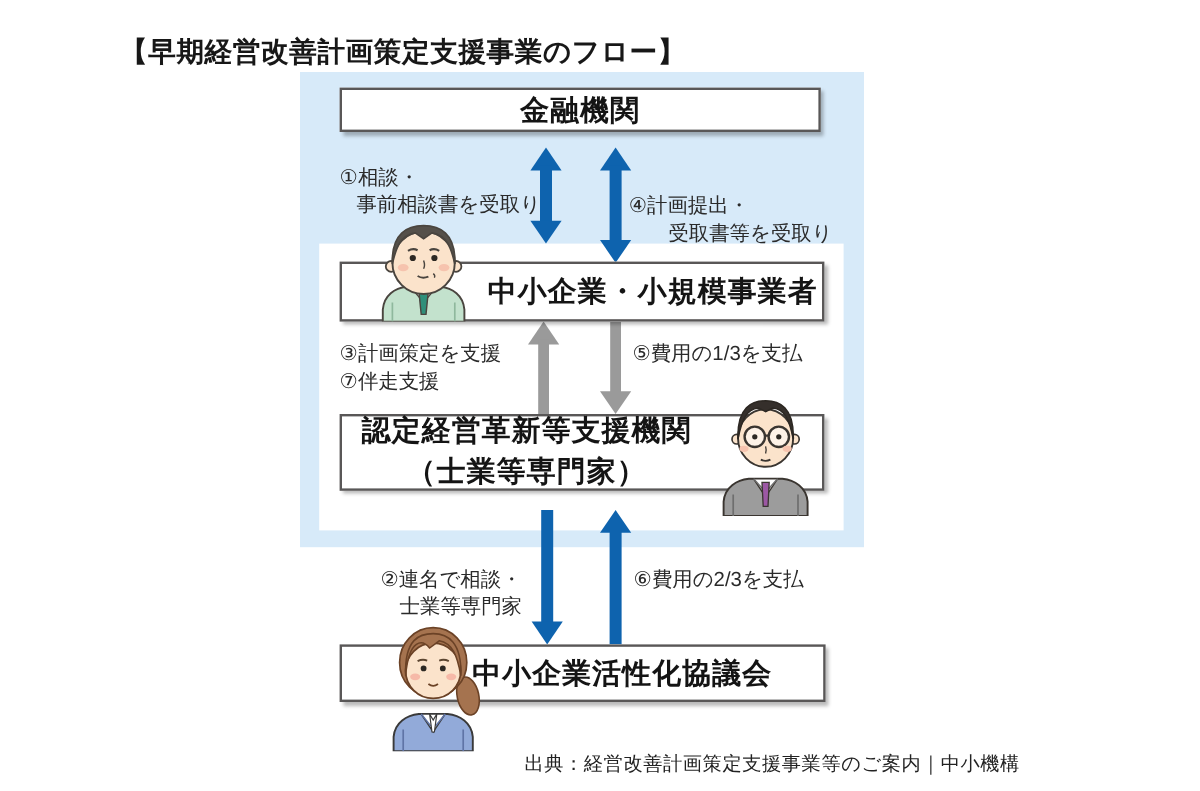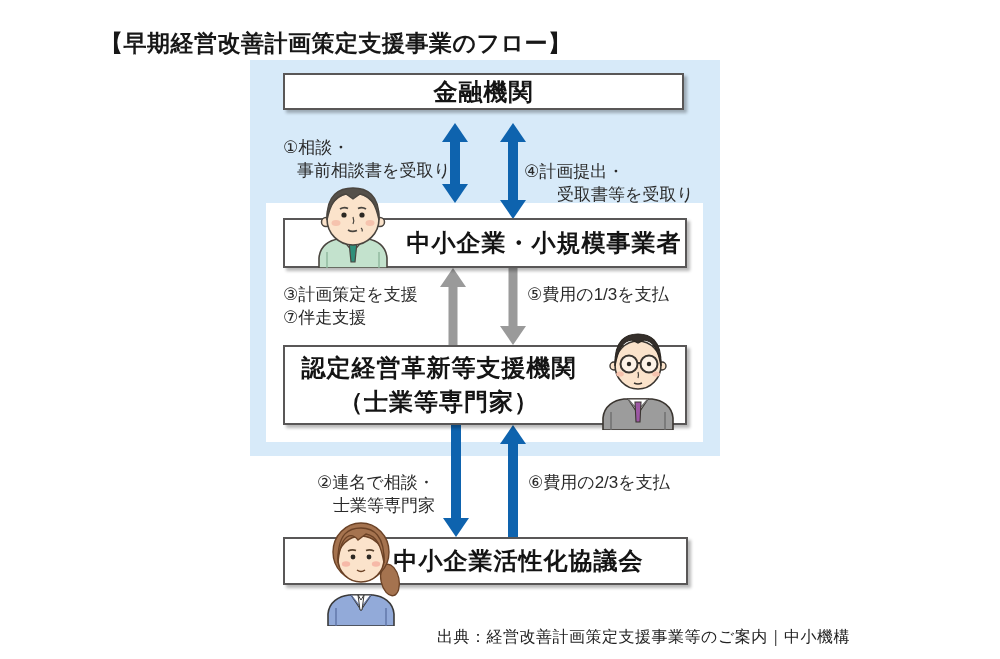--- a/index.html
+++ b/index.html
@@ -17,21 +17,21 @@
 
   .panel-blue{position:absolute;left:250px;top:60px;width:470px;height:396px;background:var(--panel-blue);}
   .panel-white{position:absolute;left:266px;top:203px;width:437px;height:239px;background:#ffffff;}
 
   .flow-box{position:absolute;background:#fff;border:2px solid var(--box-border);
     box-shadow:3px 3px 3px rgba(0,0,0,.28);
     display:flex;align-items:center;justify-content:center;flex-direction:column;
     font-weight:bold;font-size:24px;color:#141414;letter-spacing:1px;box-sizing:border-box;}
   .box-financial{left:283px;top:73px;width:401px;height:37px;}
   .box-sme{left:283px;top:218px;width:404px;height:50px;padding-left:118px;}
-  .box-support{left:283px;top:345px;width:404px;height:80px;padding-right:92px;line-height:34px;}
+  .box-support{left:283px;top:345px;width:404px;height:64px;padding-right:92px;line-height:34px;}
   .box-council{left:283px;top:537px;width:405px;height:48px;padding-left:66px;}
 
   .arrow{position:absolute;width:26px;}
   .arrow .shaft{position:absolute;left:50%;transform:translateX(-50%);width:10px;}
   .arrow.gray .shaft{width:9px;}
   .arrow .head{position:absolute;left:0;width:0;height:0;border-left:13px solid transparent;border-right:13px solid transparent;}
   .arrow.blue .shaft{background:var(--arrow-blue);}
   .arrow.gray .shaft{background:var(--arrow-gray);}
   .arrow.blue .head.up{top:0;border-bottom:19px solid var(--arrow-blue);}
   .arrow.blue .head.down{bottom:0;border-top:19px solid var(--arrow-blue);}

